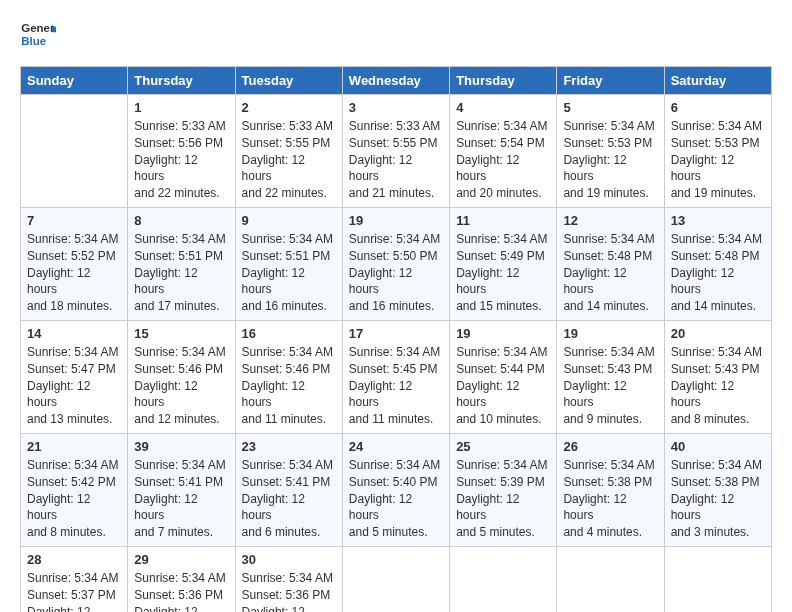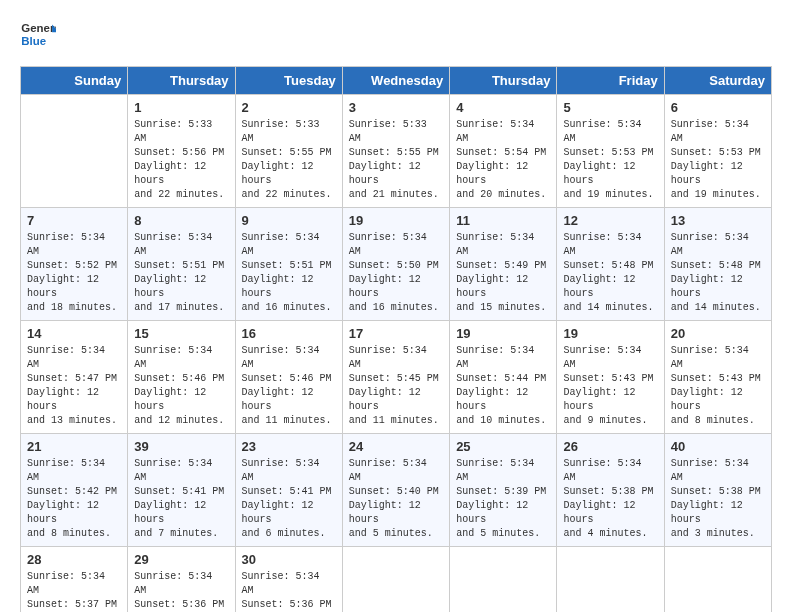--- a/index.html
+++ b/index.html
@@ -41,43 +41,42 @@
       width: 100%;
       border-collapse: collapse;
       table-layout: fixed;
     }
     thead tr th {
       background-color: #2a6ebb;
       color: #fff;
       font-size: 13px;
       font-weight: bold;
       padding: 6px 6px;
-      text-align: right;
+      text-align: left;
       border: 1px solid #ccc;
     }
     tbody tr td {
       vertical-align: top;
       padding: 5px 6px;
       border: 1px solid #ccc;
       font-size: 10px;
       color: #333;
       height: 90px;
     }
     .day-number {
       font-size: 13px;
       font-weight: bold;
       color: #333;
       display: block;
       margin-bottom: 3px;
     }
     .day-detail {
-      font-size: 10px;
+      font-size: 12px;
       color: #333;
       line-height: 1.4;
-      font-family: Liberation Mono, monospace;
     }
     .empty { background: #f9f9f9; }
     tr:nth-child(even) td { background: #f5f8ff; }
     tr:nth-child(odd) td { background: #fff; }
   </style>
 </head>
 <body>
 
 <div class="header">
   <div class="logo">

